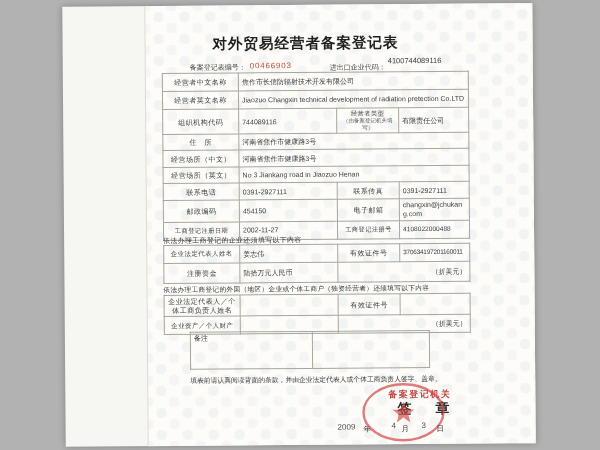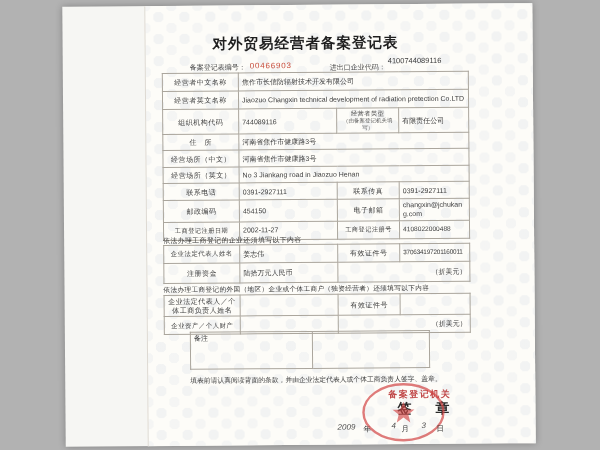--- a/index.html
+++ b/index.html
@@ -46,21 +46,21 @@
   td.usd { text-align:right; font-size:6.5px; color:#5a5a5a; padding-right:6px; }
   td.wrap-lbl { font-size:6.2px; line-height:1.25; white-space:normal; }
   .sec-heading { position:absolute; font-size:6.9px; color:#333; letter-spacing:0.4px; white-space:nowrap; }
 
   table.remark-t td { vertical-align:top; }
   .remark-lbl { font-size:7px; color:#4c4c4c; }
 
   .foot-note { position:absolute; font-size:6.8px; color:#3c3c3c; white-space:nowrap; }
   .authority { position:absolute; font-size:9px; font-weight:bold; color:#c04848; letter-spacing:1.5px; }
   .seal-label { position:absolute; font-size:14px; font-weight:bold; color:#2b2b2b; letter-spacing:5px; }
-  .date-num { position:absolute; font-size:8px; color:#4f4f4f; font-style:italic; }
+  .date-num { position:absolute; font-size:8px; color:#4f4f4f; }
   .date-unit { position:absolute; font-size:7.5px; color:#333; }
   .stamp { position:absolute; left:210px; top:378px; }
 </style>
 </head>
 <body>
 
 <div class="scan">
   <div class="sheet">
 
     <div class="title">对外贸易经营者备案登记表</div>

